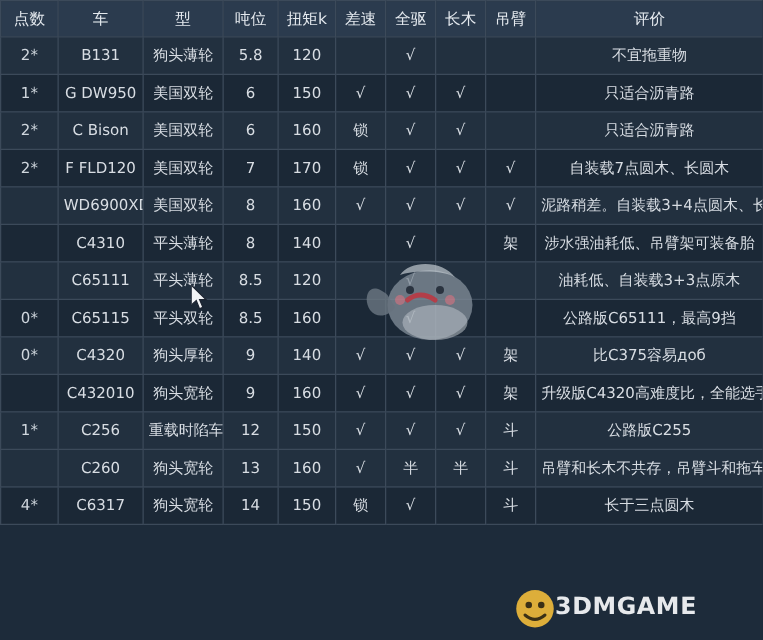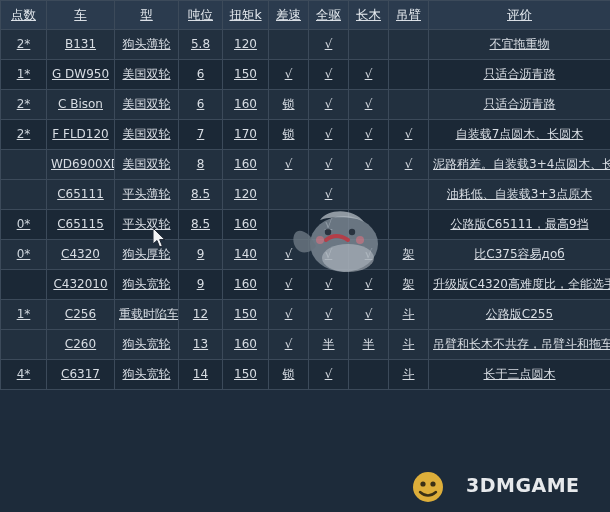--- a/index.html
+++ b/index.html
@@ -13,21 +13,20 @@
     overflow: hidden;
     font-family: "DejaVu Sans", "Liberation Sans", sans-serif;
     color: #d8dde3;
     position: relative;
   }
   #wrap {
     position: relative;
     width: 610px;
     height: 420px;
     background: #1e2c3c;
-    text-decoration: underline;
   }
   table.grid {
     border-collapse: collapse;
     width: 610px;
     table-layout: fixed;
     font-size: 12px;
   }
   table.grid th, table.grid td {
     border: 1px solid #3c4a5a;
     padding: 0 4px;
@@ -79,21 +78,21 @@
   .wm {
     position: absolute;
     left: 408px;
     top: 467px;
     width: 190px;
     height: 40px;
     pointer-events: none;
   }
   .wm-text {
     position: absolute;
-    left: 466px;
+    left: 444px;
     top: 474px;
     font-size: 19px;
     font-weight: bold;
     color: #f2f4f6;
     letter-spacing: 0.5px;
     font-family: "DejaVu Sans", "Liberation Sans", sans-serif;
     opacity: .95;
     pointer-events: none;
   }
 </style>
@@ -183,20 +182,32 @@
           <td class="c-name">WD6900XD</td>
           <td>美国双轮</td>
           <td>8</td>
           <td>160</td>
           <td>√</td>
           <td>√</td>
           <td>√</td>
           <td>√</td>
           <td class="c-eval">泥路稍差。自装载3+4点圆木、长圆木</td>
         </tr>
+        <tr class="even">
+          <td class="c-pts"></td>
+          <td class="c-name">C4310</td>
+          <td>平头薄轮</td>
+          <td>8</td>
+          <td>140</td>
+          <td></td>
+          <td>√</td>
+          <td></td>
+          <td>架</td>
+          <td class="c-eval">涉水强油耗低、吊臂架可装备胎</td>
+        </tr>
         <tr class="odd">
           <td class="c-pts"></td>
           <td class="c-name">C65111</td>
           <td>平头薄轮</td>
           <td>8.5</td>
           <td>120</td>
           <td></td>
           <td>√</td>
           <td></td>
           <td></td>

